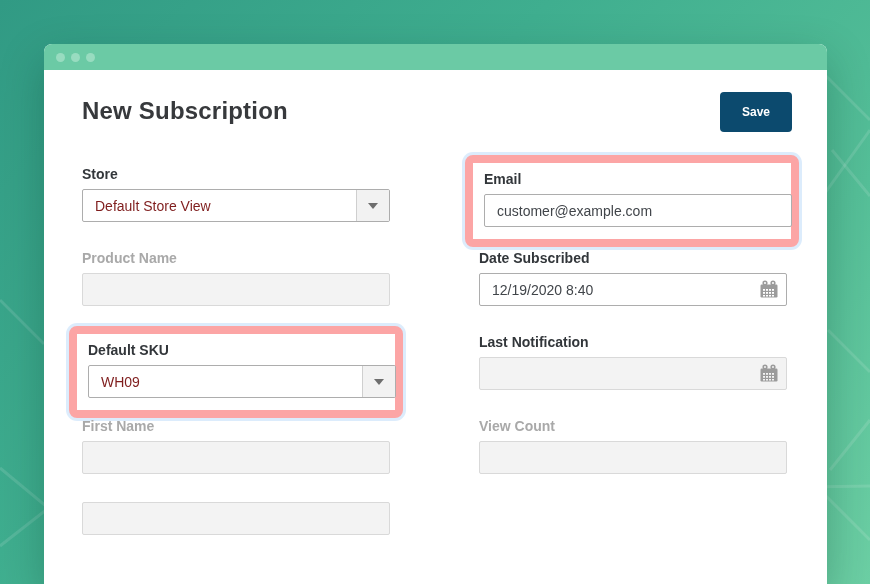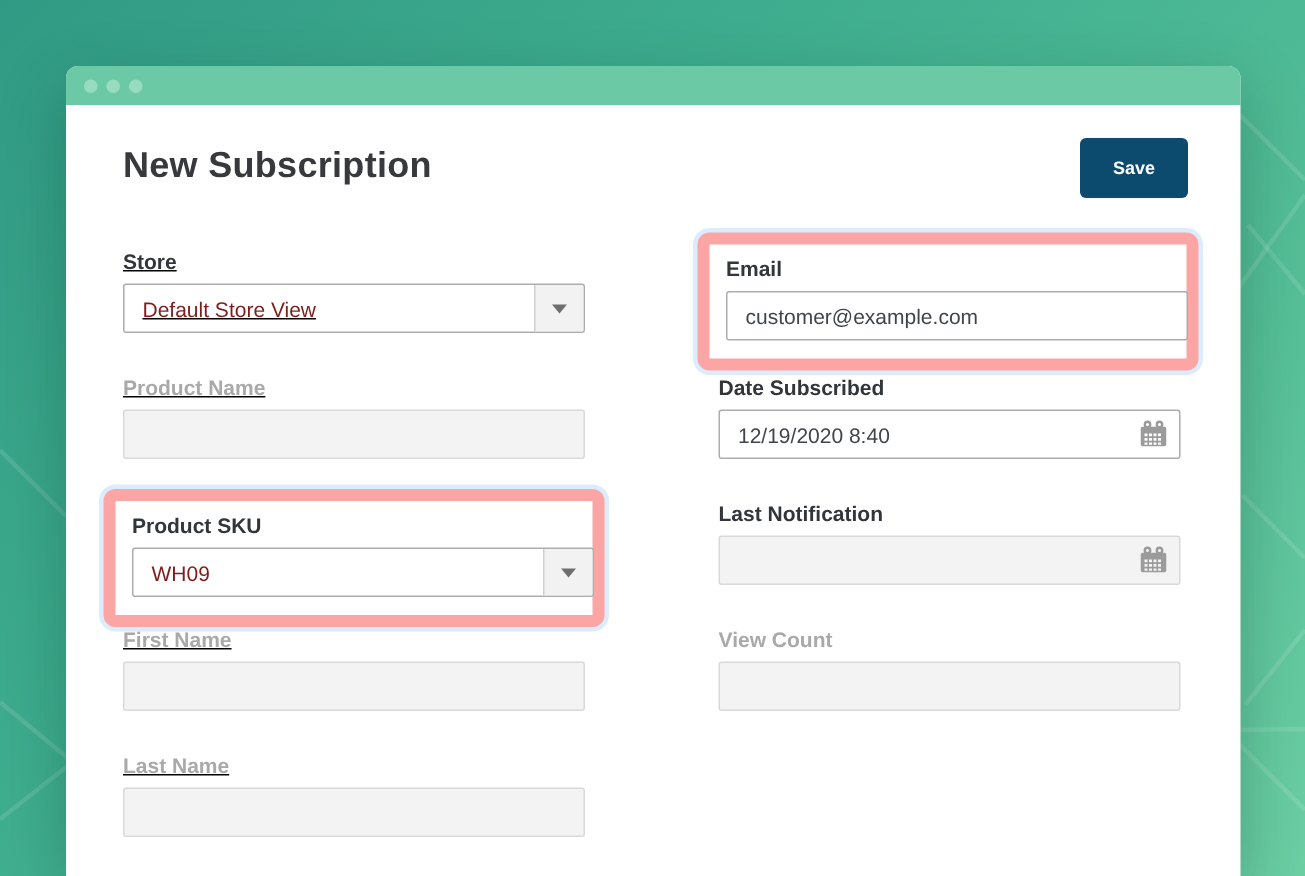--- a/index.html
+++ b/index.html
@@ -28,21 +28,21 @@
     position:absolute; left:38px; top:53px;
     font-size:24px; font-weight:700; color:#37393c; letter-spacing:.2px;
   }
   .save-btn {
     position:absolute; right:35px; top:48px; width:72px; height:40px;
     background:#0c4a6e; color:#fff; border:none; border-radius:4px;
     font-family:inherit; font-size:12px; font-weight:700; cursor:pointer;
   }
 
   .field-group { position:absolute; width:308px; }
-  .col-left  { left:38px;text-decoration:underline; }
+  .col-left  { left:38px; }
   .col-right { left:435px; }
 
   .field-label {
     display:block; font-size:14px; font-weight:700; color:#32363a;
     line-height:16px; margin-bottom:7px;
   }
   .field-label.dim { color:#a9a9a9; }
 
   .control {
     height:33px; border:1px solid #adadad; border-radius:2px; background:#fff;
@@ -125,39 +125,38 @@
 
     <div class="field-group col-left g-pname">
       <label class="field-label dim">Product Name</label>
       <div class="control disabled">
         <input class="text-input" type="text" disabled="" value="" style="">
       </div>
     </div>
 
     <div class="highlight hl-sku">
       <div class="field-group" style="position:relative; width:308px;">
-        <label class="field-label">Product SKU</label>
+        <label class="field-label">Default SKU</label>
         <div class="control">
           <span class="select-value">WH09</span>
           <span class="select-btn">
               <i class="caret"></i>
             </span>
         </div>
       </div>
     </div>
 
     <div class="field-group col-left g-fname">
       <label class="field-label dim">First Name</label>
       <div class="control disabled">
         <input class="text-input" type="text" disabled="" value="" style="">
       </div>
     </div>
 
     <div class="field-group col-left g-lname">
-      <label class="field-label dim">Last Name</label>
       <div class="control disabled">
         <input class="text-input" type="text" disabled="" value="" style="">
       </div>
     </div>
 
     <div class="highlight hl-email">
       <div class="field-group" style="position:relative; width:308px;">
         <label class="field-label">Email</label>
         <div class="control">
           <input class="text-input" type="text" value="customer@example.com" style="">

